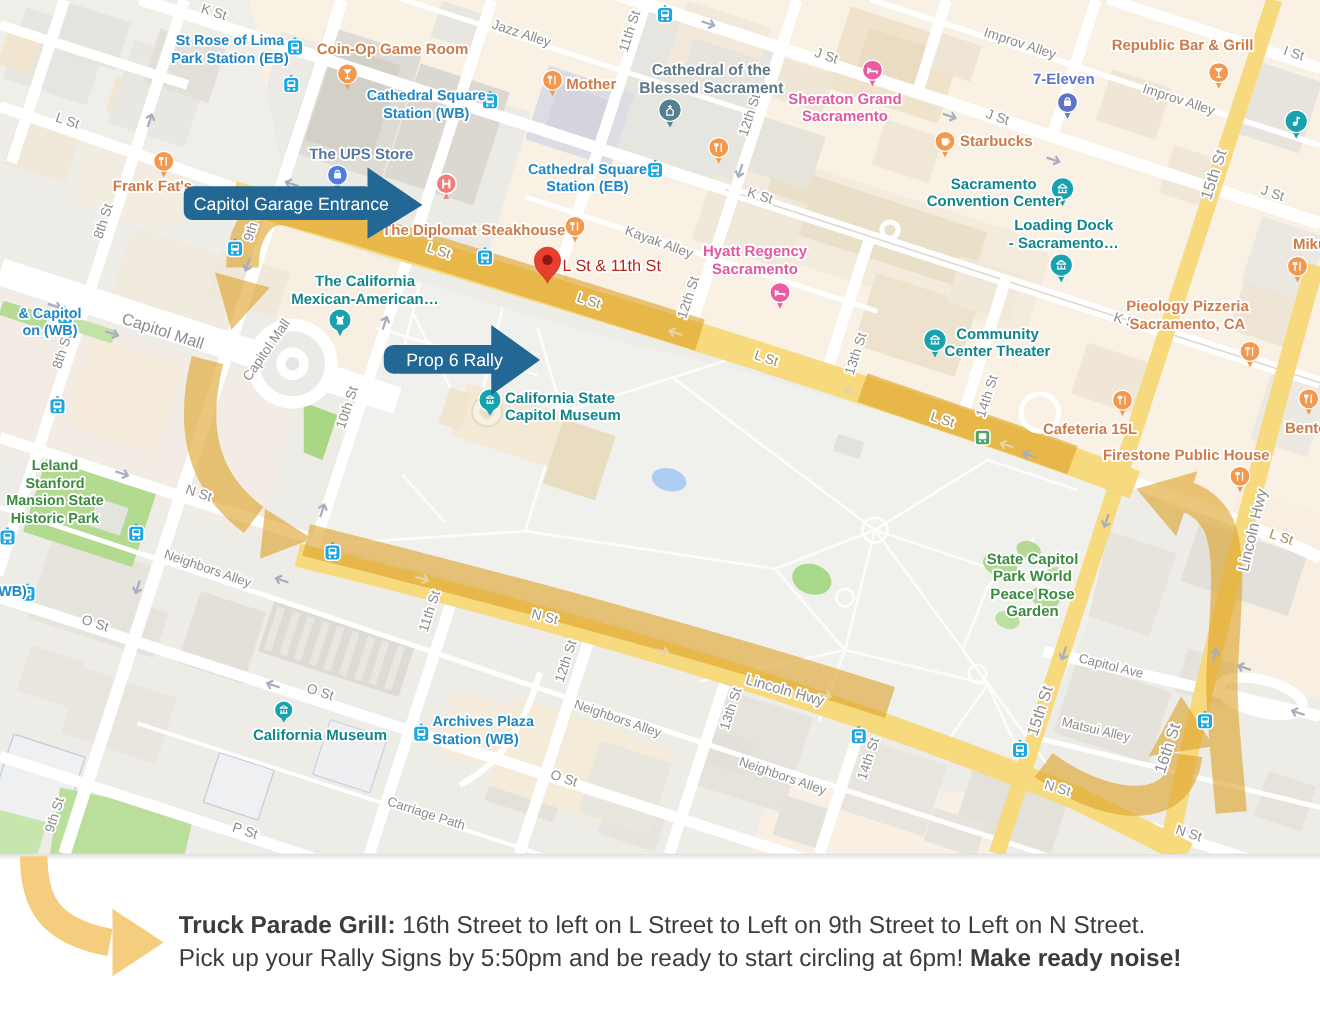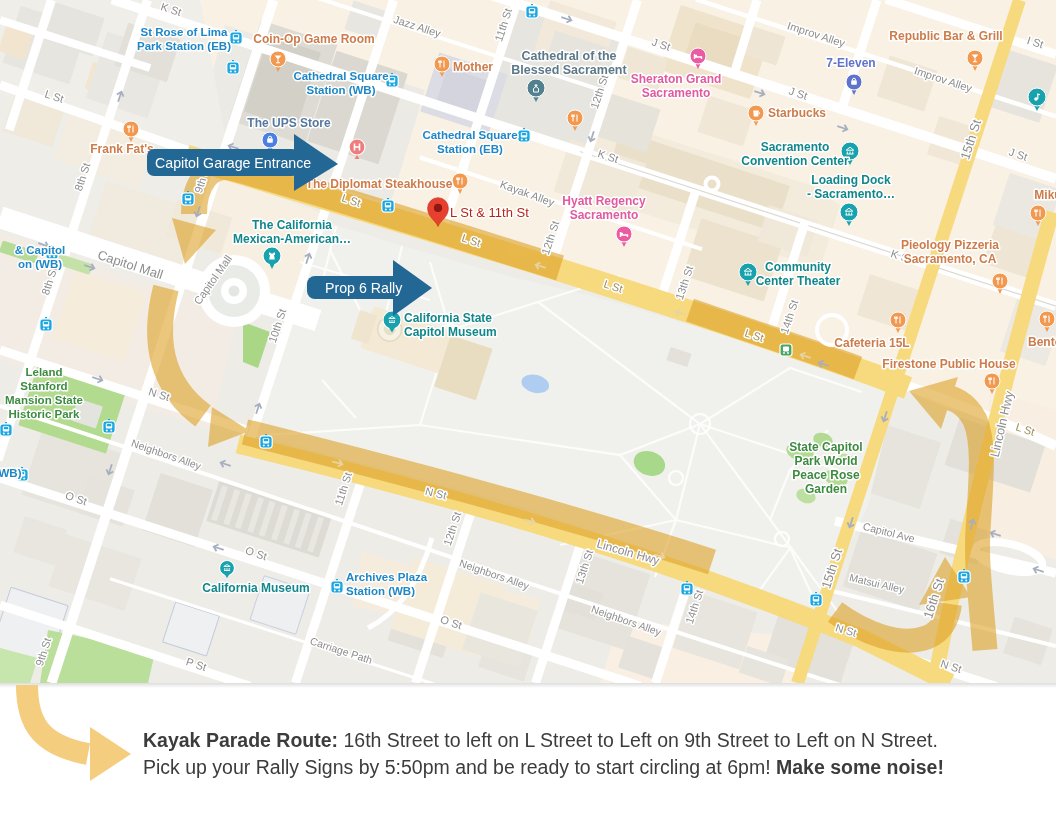--- a/index.html
+++ b/index.html
@@ -780,12 +780,12 @@
     </g>
 </svg>
 
 <div style="position:absolute;left:0;top:683px;width:1056px;height:5px;background:linear-gradient(#00000022,#00000000)"></div>
 
 <svg width="160" height="133" viewBox="0 0 160 133" style="position:absolute;left:0;top:683px">
 <path d="M27,2 C27,40 40,62 88,71" fill="none" stroke="#f4cd7e" stroke-width="22"></path>
 <polygon points="90,44 90,98 131,71" fill="#f4cd7e"></polygon>
 </svg>
 
-<div class="cap"><span style="font-weight:bold">Kayak Parade Route:</span> 16th Street to left on L Street to Left on 9th Street to Left on N Street.<br>Pick up your Rally Signs by 5:50pm and be ready to start circling at 6pm! <span style="font-weight:bold">Make some noise!</span></div>
+<div class="cap"><span style="font-weight:bold">Truck Parade Grill:</span> 16th Street to left on L Street to Left on 9th Street to Left on N Street.<br>Pick up your Rally Signs by 5:50pm and be ready to start circling at 6pm! <span style="font-weight:bold">Make ready noise!</span></div>
 </body></html>

